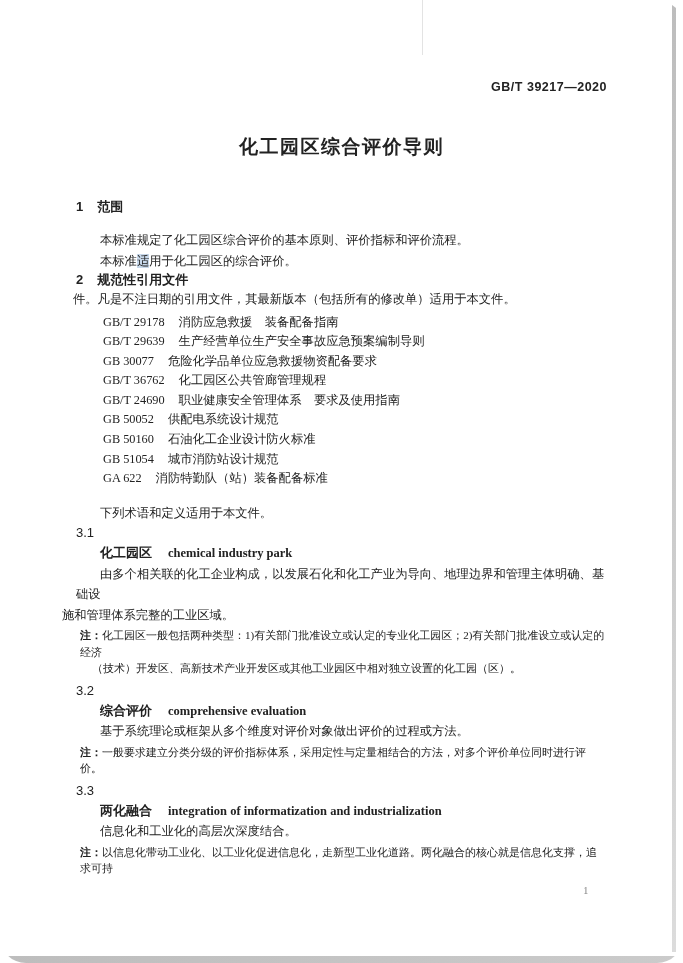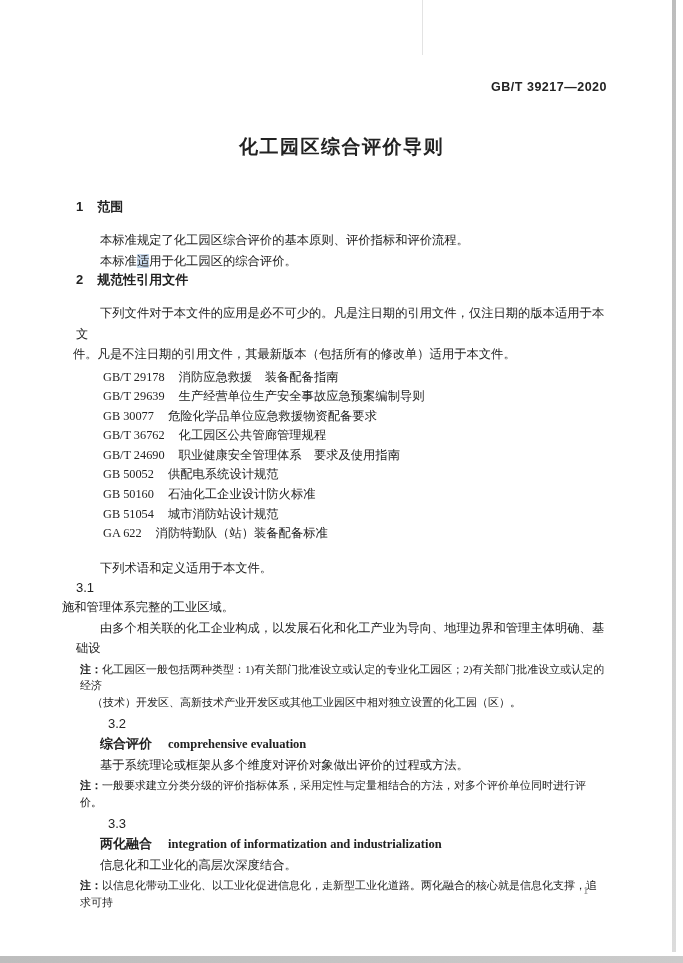--- a/index.html
+++ b/index.html
@@ -1,17 +1,17 @@
 <!DOCTYPE html>
 <html><head>
 <meta charset="utf-8">
 <style>
   html,body{margin:0;padding:0;background:#ffffff;}
   .canvas{position:relative;width:683px;height:963px;background:#ffffff;overflow:hidden;
-          font-family:"Liberation Serif","DejaVu Serif",serif;color:#222222;}
+          font-family:"Liberation Serif","DejaVu Serif",serif;color:#222222;border-radius:26px;}
   .content{position:absolute;left:76px;top:0;width:531px;}
 
   .std-code{margin-top:80px;text-align:right;font-family:"Liberation Sans","DejaVu Sans",sans-serif;
             font-weight:700;font-size:12.5px;letter-spacing:0.5px;}
   .doc-title{margin-top:40px;text-align:center;font-family:"Liberation Sans","DejaVu Sans",sans-serif;
              font-weight:700;font-size:19px;letter-spacing:1.5px;}
 
   .sec-heading{font-family:"Liberation Sans","DejaVu Sans",sans-serif;font-weight:700;
                font-size:13px;line-height:18px;}
   .mt-s1{margin-top:38px;}
@@ -22,21 +22,21 @@
   .body-line{margin:0;font-size:12.3px;line-height:20.5px;}
   .indent{text-indent:24px;}
   .mt-para{margin-top:14px;}
   .outdent{margin-left:-3px;}
 
   .refs{margin-top:3px;}
   .ref-line{margin-left:27px;line-height:19.6px;font-size:12.3px;}
   .ref-code{margin-right:14px;}
 
   .term-id{font-family:"Liberation Sans","DejaVu Sans",sans-serif;font-size:13px;line-height:19px;}
-  .term-gap{margin-top:4px;margin-left:32px;}
+  .term-gap{margin-top:4px;}
   .term-line{margin-left:24px;line-height:19.5px;}
   .term-zh{font-family:"Liberation Sans","DejaVu Sans",sans-serif;font-weight:700;font-size:13px;}
   .term-en{font-weight:700;font-size:12.5px;margin-left:16px;}
   .def-cont{margin-left:-14px;}
 
   .note-line{font-size:11px;line-height:16.5px;}
   .note-first{margin-left:4px;margin-top:2px;}
   .note-cont{margin-left:16px;}
   .note-label{font-family:"Liberation Sans","DejaVu Sans",sans-serif;font-weight:700;}
 
@@ -62,40 +62,40 @@
 
     <div class="sec-heading mt-s1">
       <span class="sec-num">1</span><span>范围</span>
     </div>
     <p class="body-line indent mt-para">本标准规定了化工园区综合评价的基本原则、评价指标和评价流程。</p>
     <p class="body-line indent"><span>本标准</span><span class="hl">适</span><span>用于化工园区的综合评价。</span></p>
 
     <div class="sec-heading mt-s2">
       <span class="sec-num">2</span><span>规范性引用文件</span>
     </div>
-    <p class="body-line indent mt-para">下列文件对于本文件的应用是必不可少的。凡是注日期的引用文件，仅注日期的版本适用于本文</p>
     <p class="body-line outdent">件。凡是不注日期的引用文件，其最新版本（包括所有的修改单）适用于本文件。</p>
 
     <div class="refs">
       <div class="ref-line"><span class="ref-code">GB/T 29178</span><span>消防应急救援　装备配备指南</span></div>
       <div class="ref-line"><span class="ref-code">GB/T 29639</span><span>生产经营单位生产安全事故应急预案编制导则</span></div>
       <div class="ref-line"><span class="ref-code">GB 30077</span><span>危险化学品单位应急救援物资配备要求</span></div>
       <div class="ref-line"><span class="ref-code">GB/T 36762</span><span>化工园区公共管廊管理规程</span></div>
       <div class="ref-line"><span class="ref-code">GB/T 24690</span><span>职业健康安全管理体系　要求及使用指南</span></div>
       <div class="ref-line"><span class="ref-code">GB 50052</span><span>供配电系统设计规范</span></div>
       <div class="ref-line"><span class="ref-code">GB 50160</span><span>石油化工企业设计防火标准</span></div>
       <div class="ref-line"><span class="ref-code">GB 51054</span><span>城市消防站设计规范</span></div>
       <div class="ref-line"><span class="ref-code">GA 622</span><span>消防特勤队（站）装备配备标准</span></div>
     </div>
 
     <p class="body-line indent mt-para">下列术语和定义适用于本文件。</p>
 
     <div class="term-id">3.1</div>
+    <div class="term-line"><span class="term-zh">化工园区</span><span class="term-en">chemical industry park</span></div>
+    <p class="body-line indent">由多个相关联的化工企业构成，以发展石化和化工产业为导向、地理边界和管理主体明确、基础设</p>
     <p class="body-line def-cont">施和管理体系完整的工业区域。</p>
-    <p class="body-line indent">由多个相关联的化工企业构成，以发展石化和化工产业为导向、地理边界和管理主体明确、基础设</p>
     <div class="note-line note-first"><span class="note-label">注：</span><span>化工园区一般包括两种类型：1)有关部门批准设立或认定的专业化工园区；2)有关部门批准设立或认定的经济</span></div>
     <div class="note-line note-cont">（技术）开发区、高新技术产业开发区或其他工业园区中相对独立设置的化工园（区）。</div>
 
     <div class="term-id term-gap">3.2</div>
     <div class="term-line"><span class="term-zh">综合评价</span><span class="term-en">comprehensive evaluation</span></div>
     <p class="body-line indent">基于系统理论或框架从多个维度对评价对象做出评价的过程或方法。</p>
     <div class="note-line note-first"><span class="note-label">注：</span><span>一般要求建立分类分级的评价指标体系，采用定性与定量相结合的方法，对多个评价单位同时进行评价。</span></div>
 
     <div class="term-id term-gap">3.3</div>
     <div class="term-line"><span class="term-zh">两化融合</span><span class="term-en">integration of informatization and industrialization</span></div>

